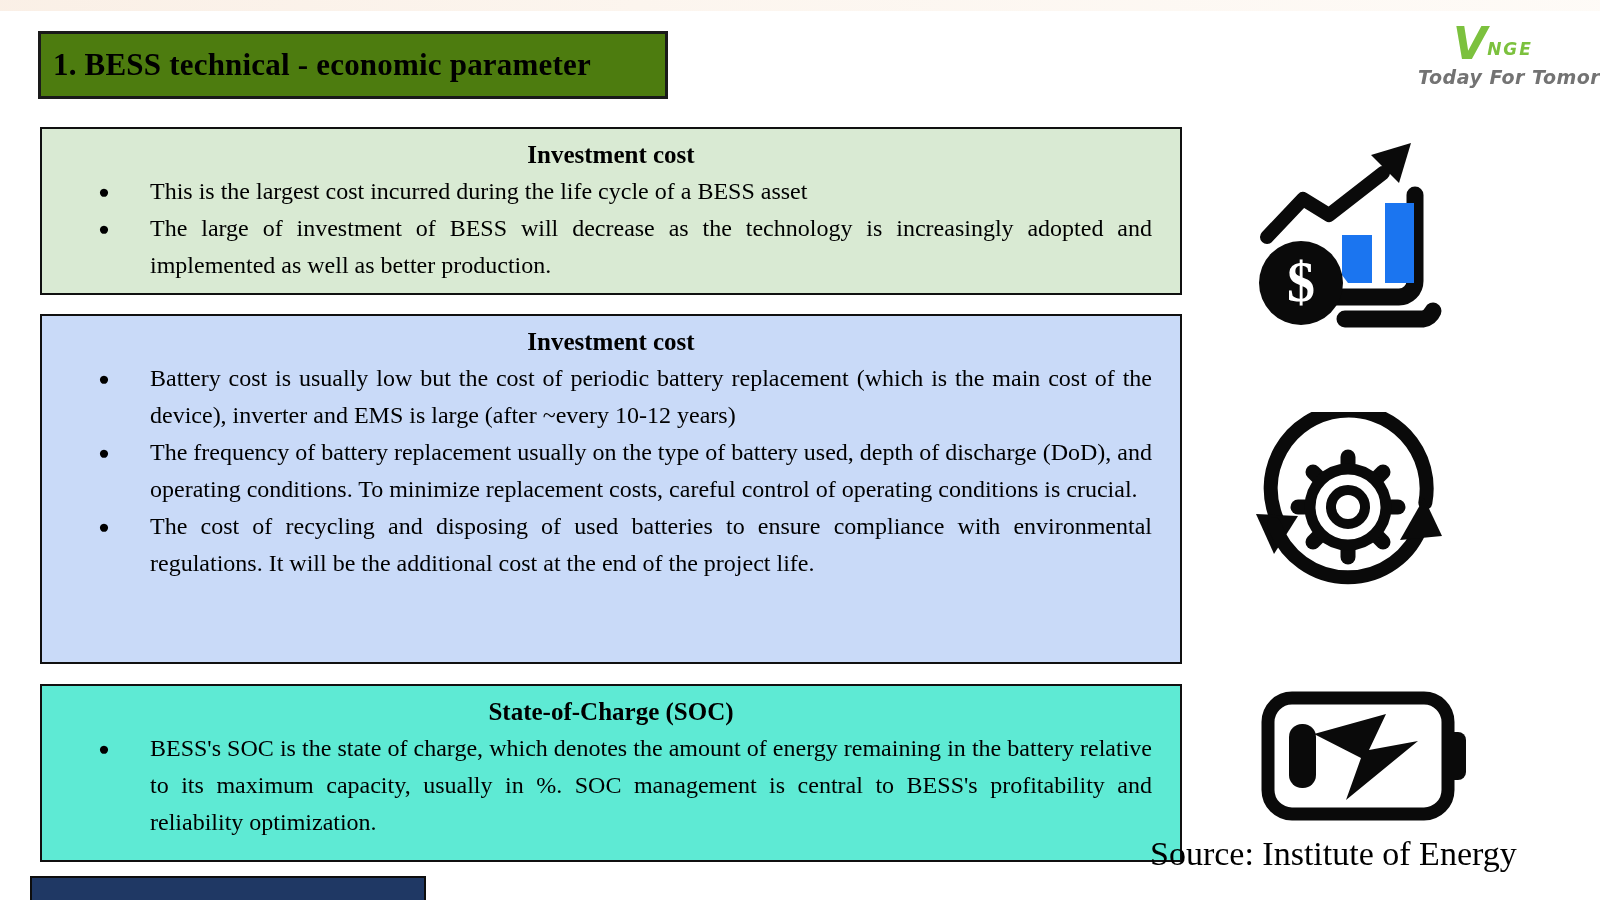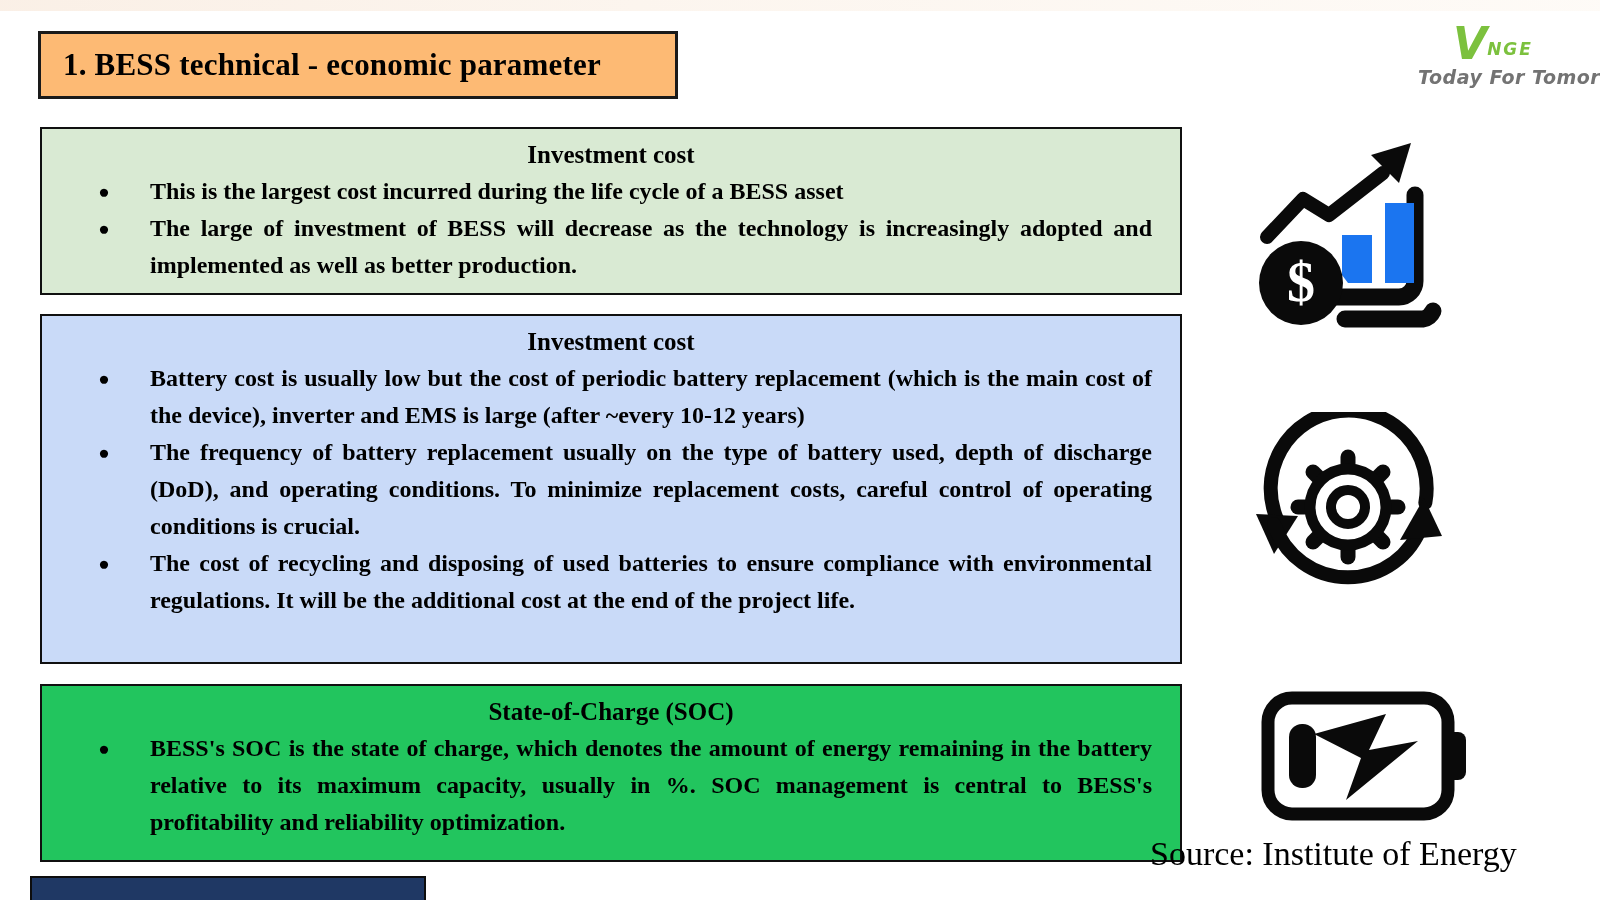--- a/index.html
+++ b/index.html
@@ -7,49 +7,49 @@
     position:relative;width:1600px;height:900px;background:#ffffff;
     font-family:"Liberation Serif","DejaVu Serif",serif;color:#000;overflow:hidden;
   }
   .top-artifact{
     position:absolute;left:0;top:0;width:1600px;height:11px;
     background:linear-gradient(90deg, #f6e3d2 0%, #faeee2 45%, #fdf7f0 100%);
     opacity:.55;
   }
   .title-box{
     position:absolute;left:38px;top:31px;width:612px;height:62px;
-    background:#fdba74;border:3px solid #1a1a1a;
-    display:flex;align-items:center;padding-left:22px;box-sizing:content-box;
+    background:#4d7c0f;border:3px solid #1a1a1a;
+    display:flex;align-items:center;padding-left:12px;box-sizing:content-box;
   }
   .title-box h1{
     margin:0;font-size:31px;font-weight:bold;letter-spacing:.2px;
     font-family:"Liberation Serif","DejaVu Serif",serif;
   }
   .logo{position:absolute;left:1418px;top:24px;width:150px;height:70px;text-align:center;}
   .logo-line{display:flex;align-items:flex-end;justify-content:center;color:#7ab33c;}
   .logo-v{font-family:"DejaVu Sans",sans-serif;font-style:italic;font-weight:bold;font-size:44px;line-height:40px;color:#7cc13e;}
   .logo-nge{font-family:"DejaVu Sans",sans-serif;font-style:italic;font-weight:600;font-size:17px;line-height:30px;letter-spacing:2px;color:#7cc13e;}
   .logo-tagline{
     margin-top:2px;font-family:"DejaVu Sans",sans-serif;font-style:italic;font-weight:bold;
     font-size:19px;color:#737373;letter-spacing:.5px;white-space:nowrap;
   }
   .info-box{
     position:absolute;left:40px;width:1106px;border:2.5px solid #101010;
     padding:7px 16px 7px 16px;
   }
   .box-investment{top:127px;height:150px;background:#d9ead3;}
   .box-operational{top:314px;height:332px;background:#c9daf8;}
-  .box-soc{top:684px;height:160px;background:#22c55e;}
+  .box-soc{top:684px;height:160px;background:#5eead4;}
   .box-heading{font-size:25px;font-weight:bold;line-height:37px;text-align:center;}
   .bullet-item{display:flex;align-items:flex-start;}
   .bullet-marker{
     width:92px;flex:0 0 92px;text-align:center;font-size:19px;line-height:37px;
   }
   .bullet-text{
-    flex:1;font-size:24px;line-height:37px;text-align:justify;padding-right:12px;font-weight:bold;
+    flex:1;font-size:24px;line-height:37px;text-align:justify;padding-right:12px;
   }
   .icon-wrap{position:absolute;}
   .source-caption{
     position:absolute;left:1150px;top:832px;width:420px;
     font-size:34px;line-height:44px;
   }
   .next-slide-peek{
     position:absolute;left:30px;top:876px;width:392px;height:24px;
     background:#1f3864;border:2px solid #0d0d0d;border-bottom:none;
   }

